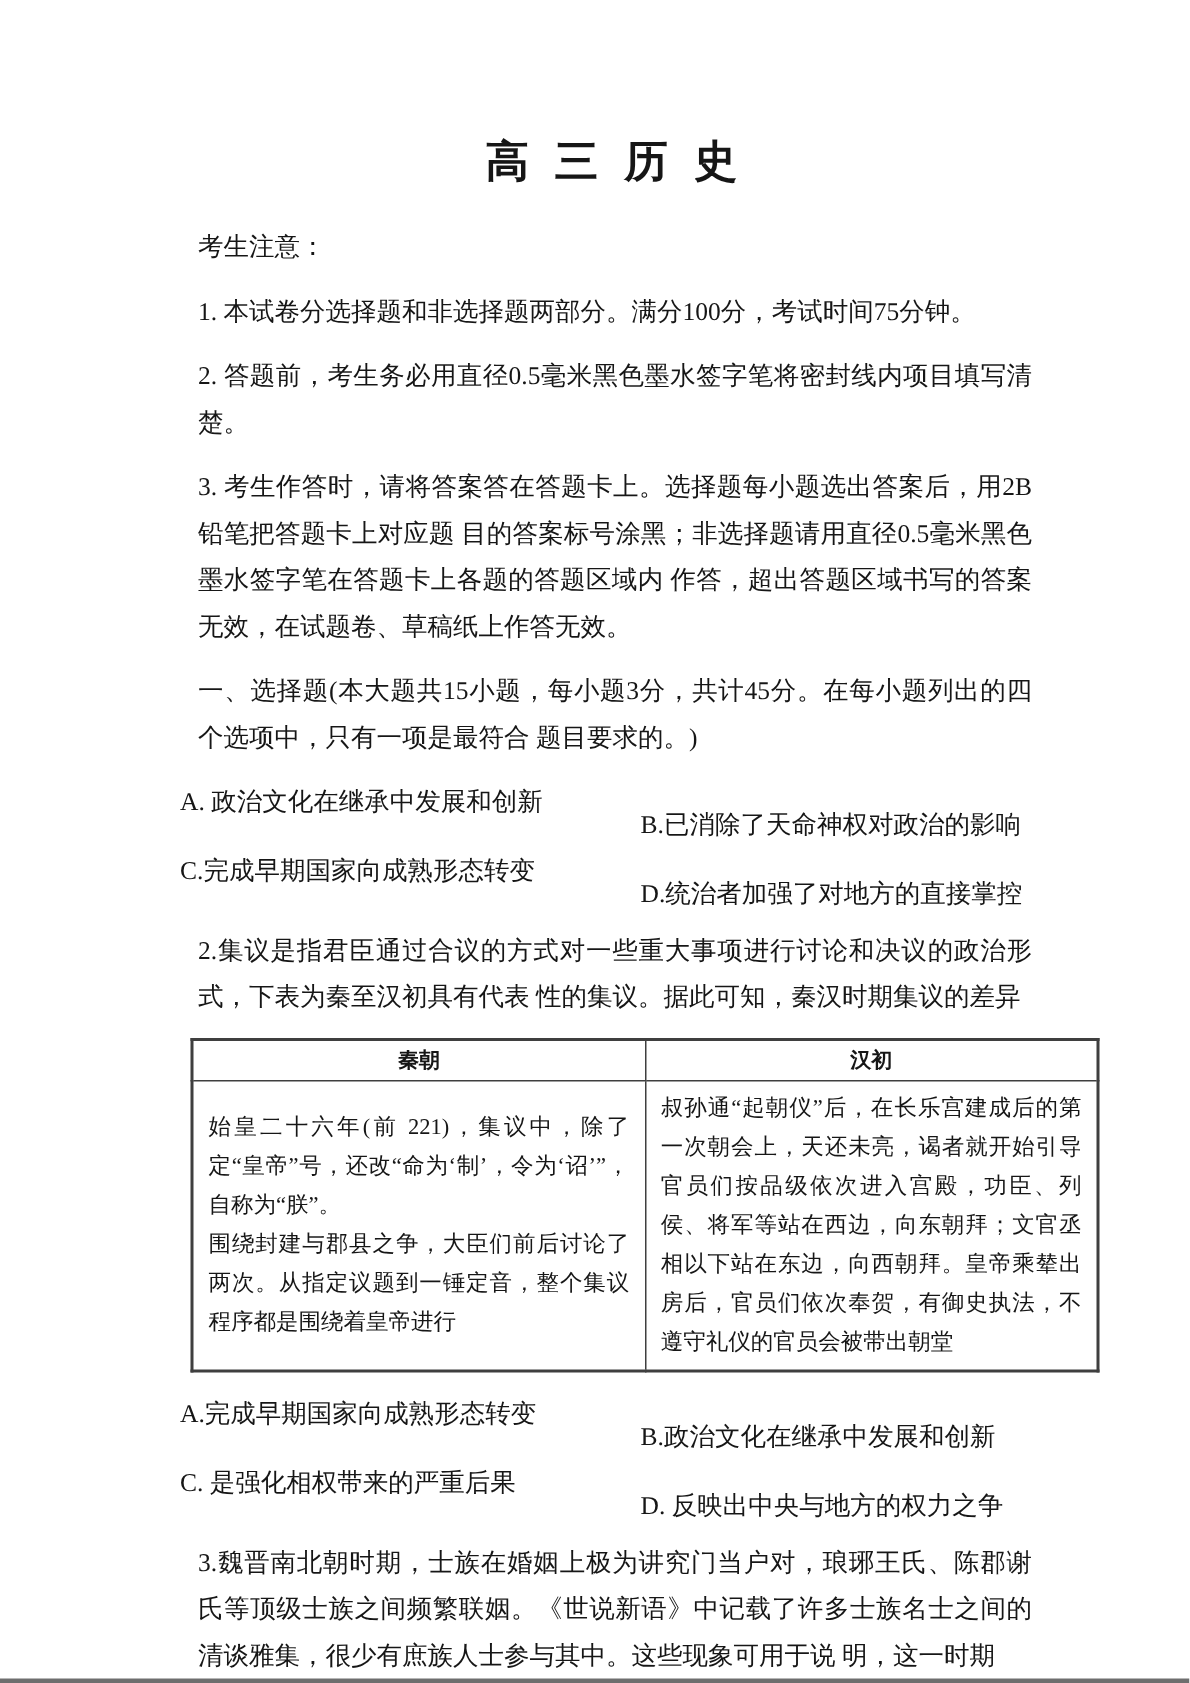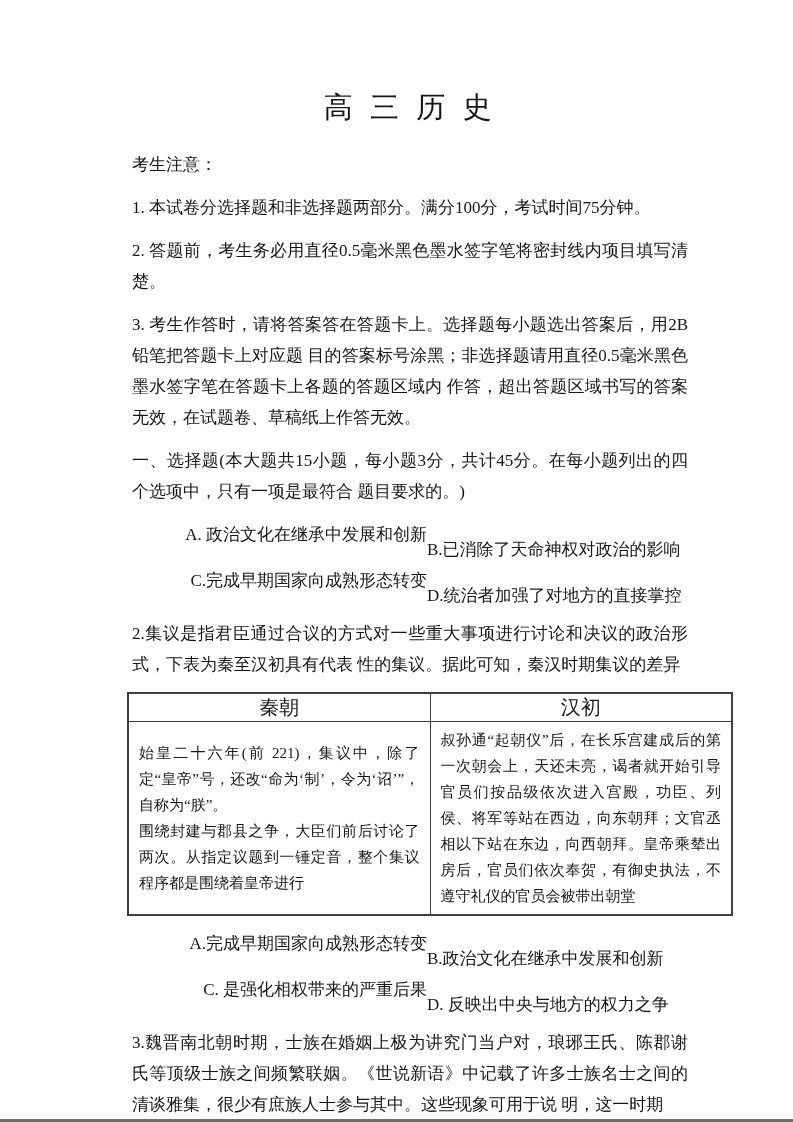--- a/index.html
+++ b/index.html
@@ -16,52 +16,52 @@
   }
   .content {
     position: absolute;
     left: 120px;
     top: 88px;
     width: 580px;
   }
   .title {
     text-align: center;
     font-size: 29px;
-    font-weight: normal;
+    font-weight: bold;
     letter-spacing: 5px;
     margin: 0 0 21px 0;
     white-space: pre;
   }
   .line {
     font-size: 17px;
     line-height: 31px;
     text-align: justify;
     margin: 12px;
   }
   .sec { margin-top: 7px; }
   .q   { margin-top: 7px; }
   .opts { margin-top: 1px; }
   .opts .row {
     display: flex;
     font-size: 17px;
     line-height: 31px;
   }
-  .opts .l { width: 307px; flex: none; text-align: right; }
+  .opts .l { width: 307px; flex: none; }
   .opts .r { flex: 1; margin-top: 15px; }
   .tbl {
     width: 606px;
     margin: 10px 0 12px 7px;
     border-collapse: collapse;
     border: 2px solid #3f3f3f;
     table-layout: fixed;
   }
   .tbl th, .tbl td { border: 1px solid #3f3f3f; }
   .tbl th {
-    font-weight: normal;
-    font-size: 20px;
+    font-weight: bold;
+    font-size: 14px;
     height: 26px;
     text-align: center;
     padding: 0;
   }
   .tbl td {
     width: 50%;
     font-size: 15px;
     line-height: 26px;
     padding: 5px 10px;
     vertical-align: middle;

